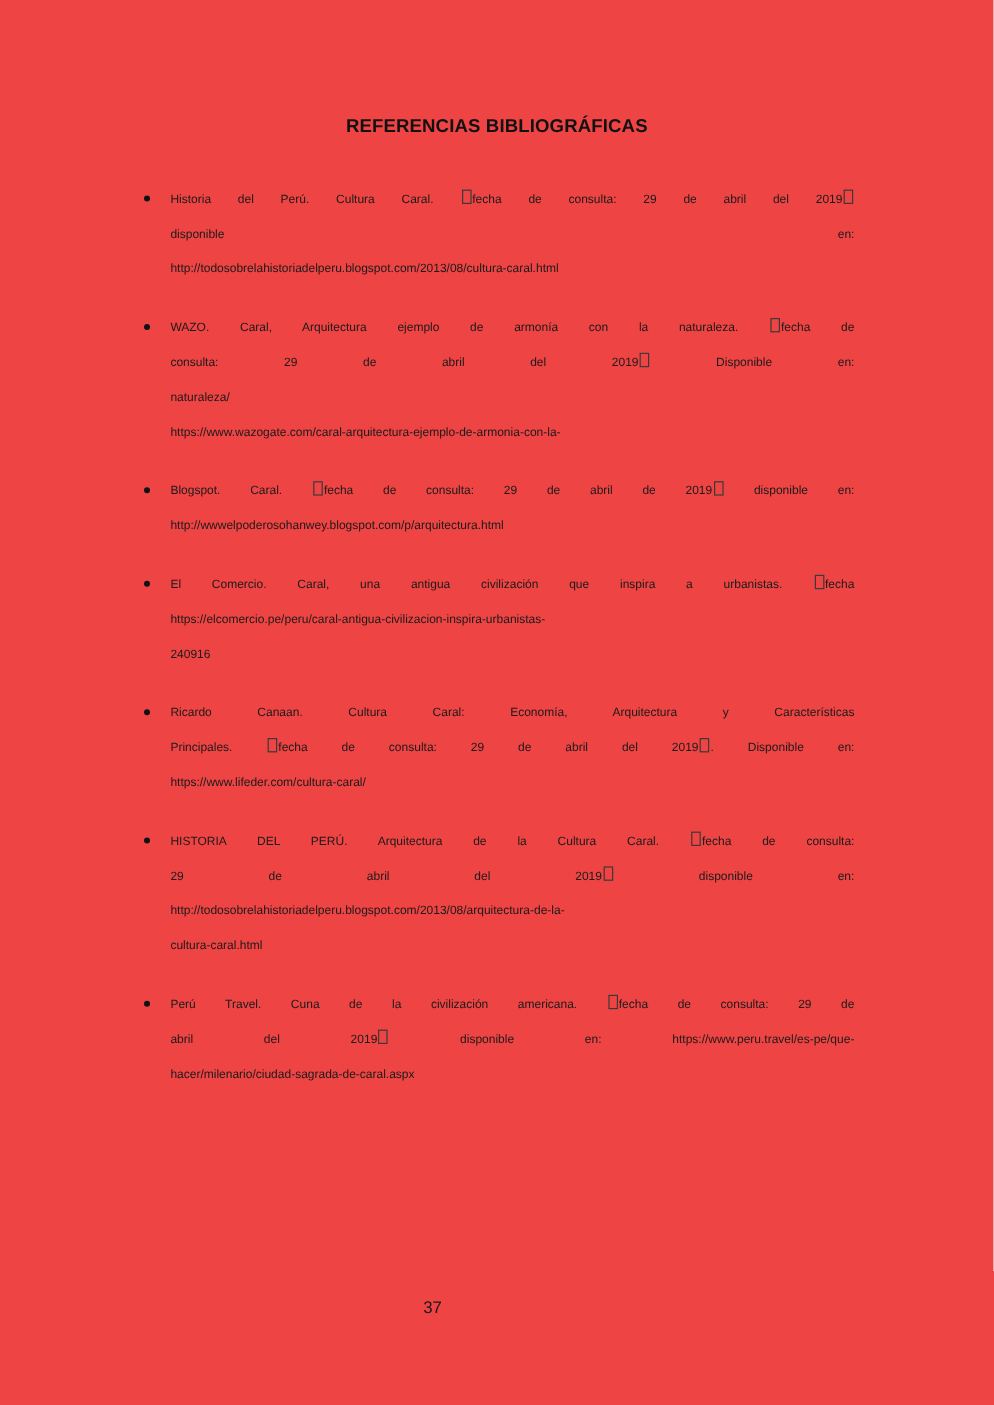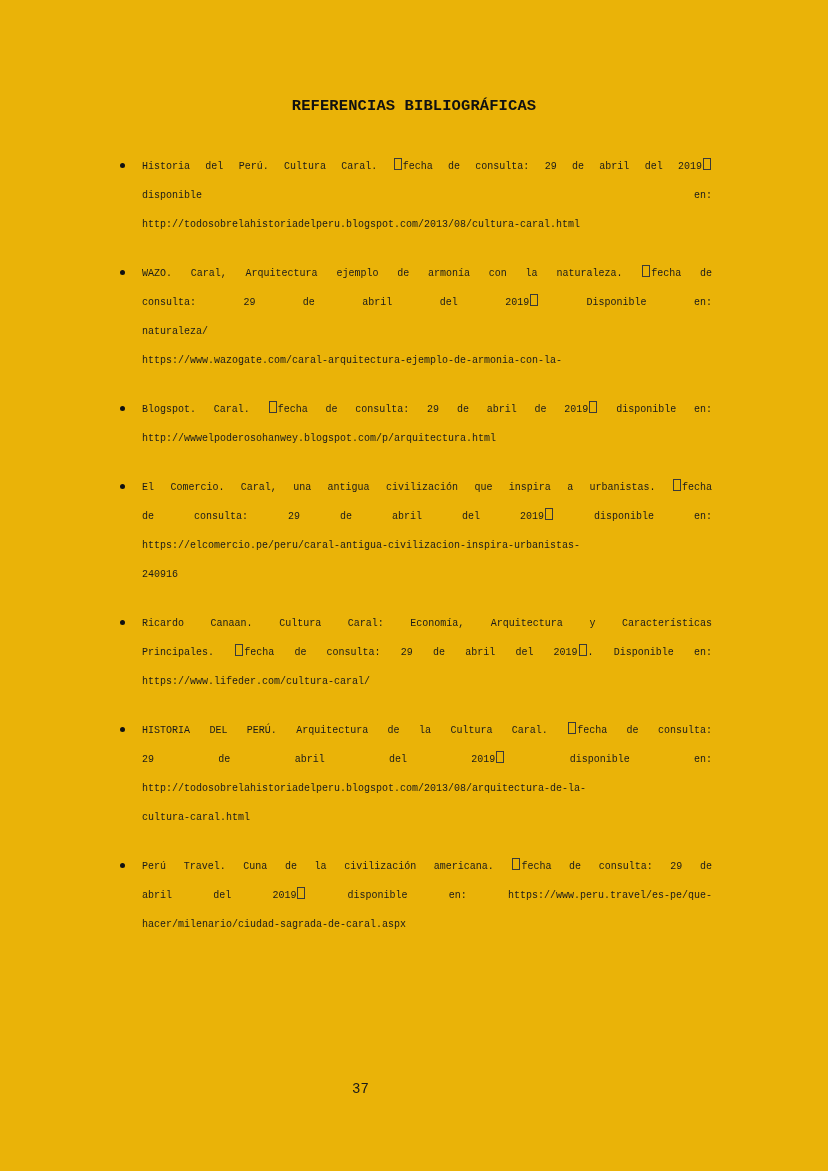--- a/index.html
+++ b/index.html
@@ -12,22 +12,21 @@
     height: 1171px;
     position: relative;
     font-family: "Liberation Sans", sans-serif;
     color: #1a1a1a;
     -webkit-font-smoothing: antialiased;
   }
 
   .page {
     position: absolute;
     inset: 0;
-    background: #eab308;
-    font-family: Liberation Mono, monospace;
+    background: #ef4444;
   }
 
   .doc-title {
     position: absolute;
     top: 97px;
     left: 0;
     width: 828px;
     text-align: center;
     font-size: 15.5px;
     font-weight: bold;
@@ -125,21 +124,20 @@
         <span class="flow-line">https://www.wazogate.com/caral-arquitectura-ejemplo-de-armonia-con-la-</span>
       </div>
       <div class="ref-item" id="ref-blogspot-caral">
         <span class="bullet-icon"></span>
         <span class="just-line">Blogspot. Caral. <span class="tofu"></span>fecha de consulta: 29 de abril de 2019<span class="tofu"></span> disponible en:</span>
         <span class="flow-line">http://wwwelpoderosohanwey.blogspot.com/p/arquitectura.html</span>
       </div>
       <div class="ref-item" id="ref-el-comercio-caral-civilizacion">
         <span class="bullet-icon"></span>
         <span class="just-line">El Comercio. Caral, una antigua civilización que inspira a urbanistas. <span class="tofu"></span>fecha</span>
-        <span class="just-line">de consulta: 29 de abril del 2019<span class="tofu"></span> disponible en:</span>
         <span class="flow-line">https://elcomercio.pe/peru/caral-antigua-civilizacion-inspira-urbanistas-</span>
         <span class="flow-line">240916</span>
       </div>
       <div class="ref-item" id="ref-ricardo-canaan-cultura-caral">
         <span class="bullet-icon"></span>
         <span class="just-line">Ricardo Canaan. Cultura Caral: Economía, Arquitectura y Características</span>
         <span class="just-line">Principales. <span class="tofu"></span>fecha de consulta: 29 de abril del 2019<span class="tofu"></span>. Disponible en:</span>
         <span class="flow-line">https://www.lifeder.com/cultura-caral/</span>
       </div>
       <div class="ref-item" id="ref-historia-del-peru-arquitectura">

